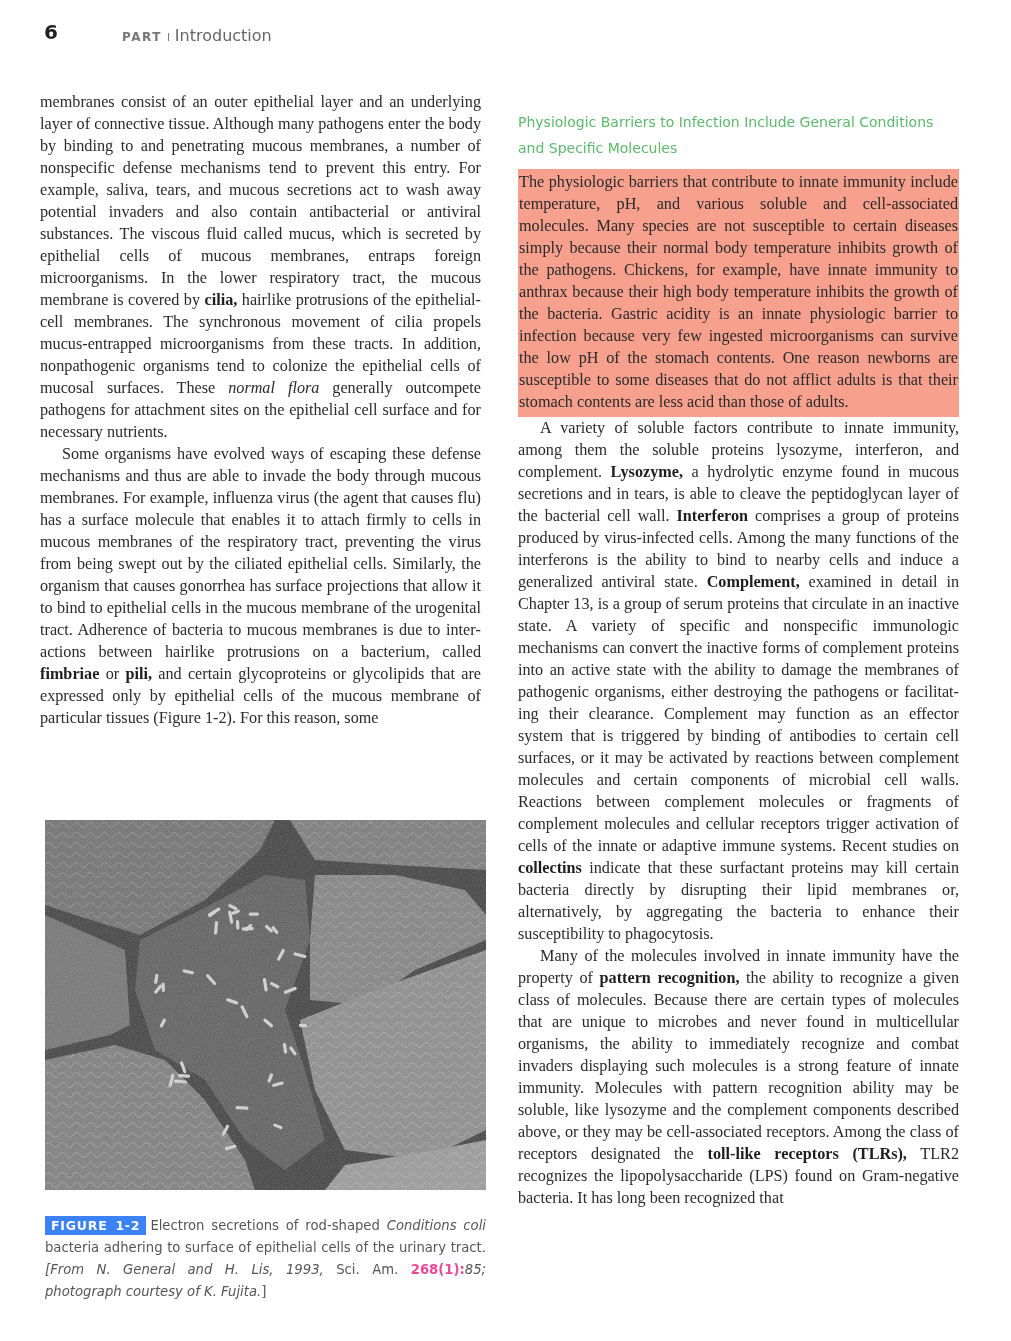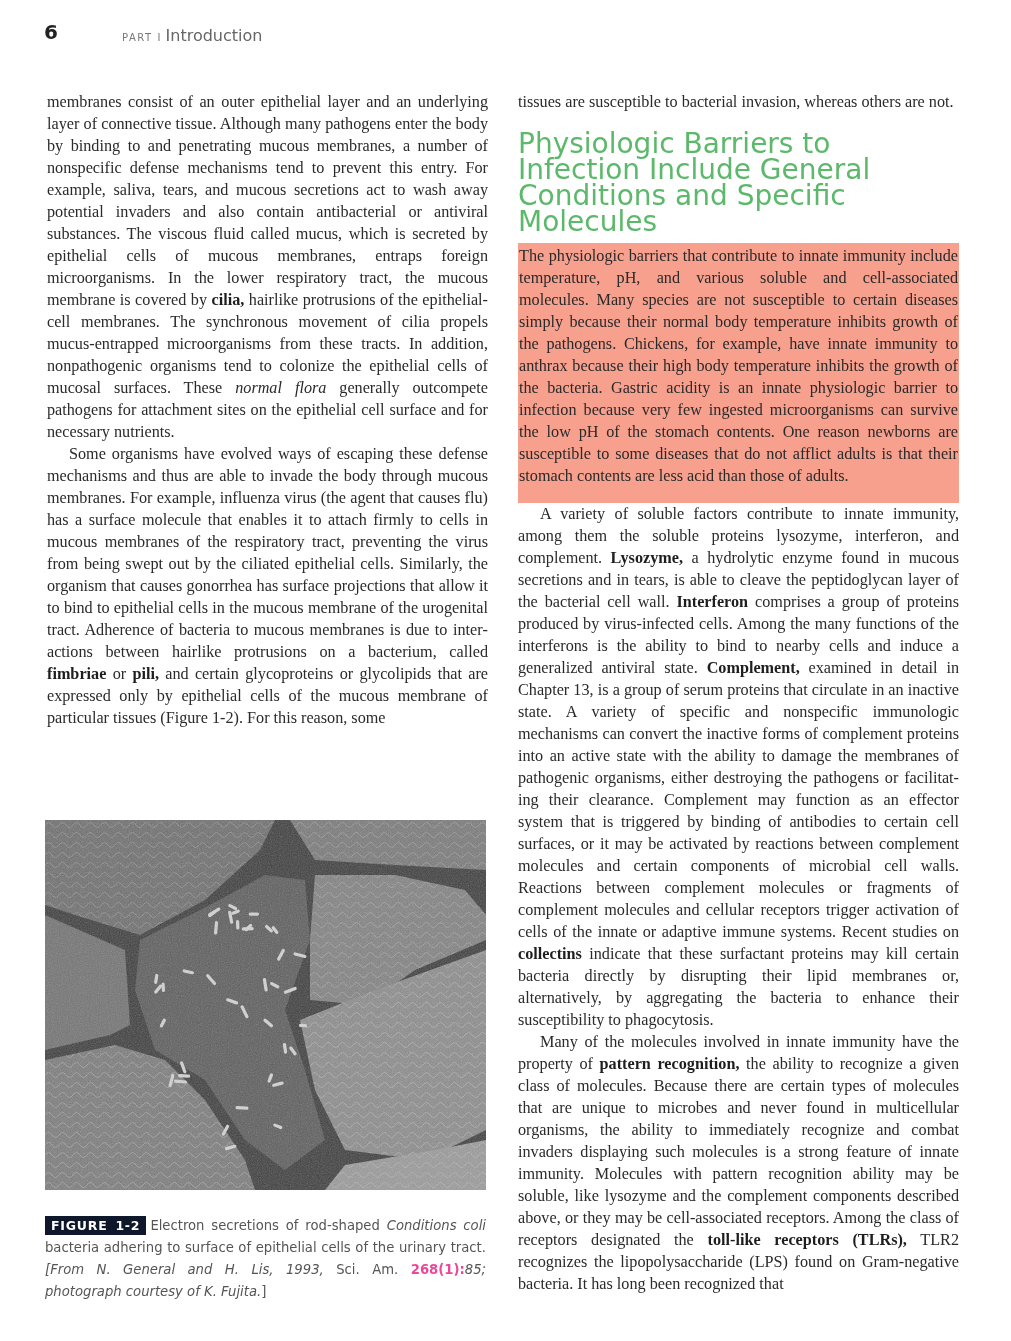--- a/index.html
+++ b/index.html
@@ -8,49 +8,49 @@
     font-family: "Liberation Serif", "DejaVu Serif", serif; color: #2a2a2a;
   }
   .page-num {
     position: absolute; left: 44px; top: 20px;
     font-family: "DejaVu Sans", "Liberation Sans", sans-serif; font-weight: bold; font-size: 20px; color: #222;
   }
   .running-head {
     position: absolute; left: 122px; top: 26px;
     font-family: "DejaVu Sans", "Liberation Sans", sans-serif; color: #666;
   }
-  .running-head .part { font-size: 10px; letter-spacing: 1.5px; font-weight: normal; color: #777; margin-top: 33px; }
+  .running-head .part { font-size: 12px; letter-spacing: 1.5px; font-weight: bold; color: #777; margin-top: 33px; }
   .running-head .sep { font-size: 10px; margin: 0 5px; color: #777; }
   .running-head .section { font-size: 16px; color: #666; }
 
   .col { position: absolute; width: 441px; font-size: 16.2px; line-height: 22px; text-align: justify; }
-  .col-left { left: 47px; top: 91px; }
+  .col-left { left: 40px; top: 91px; }
   .col-right { left: 518px; top: 91px; }
   .col p { margin: 0; hyphens: manual; }
   .indent { text-indent: 22px; }
   b { font-weight: bold; color: #1e1e1e; }
 
   .heading {
     font-family: "DejaVu Sans", "Liberation Sans", sans-serif; color: #5cb86a;
-    font-size: 28px; line-height: 26px; text-align: left; margin: 18px 0 8px 0; font-weight: normal;
+    font-size: 14px; line-height: 26px; text-align: left; margin: 18px 0 8px 0; font-weight: normal;
   }
-  .highlight { background: #f7a08e; margin: 0 -1px; padding: 2px 1px 16px 1px; }
+  .highlight { background: #f7a08e; margin: 0 -1px; padding: 2px 1px 4px 1px; }
 
   .figure {
     position: absolute; left: 45px; top: 820px; width: 441px; height: 370px;
     background: #6e6e6e; overflow: hidden;
   }
   .figure svg { display: block; }
   .caption {
     position: absolute; left: 45px; top: 1215px; width: 441px;
     font-family: "DejaVu Sans", "Liberation Sans", sans-serif; font-size: 13.2px; line-height: 22px;
     color: #555; text-align: justify;
   }
   .fig-label {
-    background: #0f172a; color: #fff; font-weight: bold; letter-spacing: 0.8px;
+    background: #3b82f6; color: #fff; font-weight: bold; letter-spacing: 0.8px;
     padding: 2px 6px; margin-right: 4px; font-size: 12.5px;
   }
   .caption i { font-style: italic; }
   .caption b { color: #ec4899; }
 </style>
 </head>
 <body>
 
 <div class="page-num">6</div>
 <div class="running-head">
@@ -135,18 +135,17 @@
       </g>
     <rect width="441" height="370" filter="url(#noise)" fill="#fff"></rect>
   </svg>
 </div>
 
 <div class="caption">
   <span class="fig-label">FIGURE 1-2</span><span>Electron secretions of rod-shaped </span><i>Conditions coli</i><span> bacteria adhering to surface of epithelial cells of the urinary tract. </span><i>[From N. General and H. Lis, 1993,</i><span> Sci. Am. </span><b>268(1):</b><i>85; photograph courtesy of K. Fujita.</i><span>]</span>
 </div>
 
 <div class="col col-right">
-  <p>tissues are susceptible to bacterial invasion, whereas others are not.</p>
   <div class="heading">Physiologic Barriers to Infection Include General Conditions and Specific Molecules</div>
   <p class="highlight">The physiologic barriers that contribute to innate immu­nity include temperature, pH, and various soluble and cell-associated molecules. Many species are not susceptible to cer­tain diseases simply because their normal body temperature inhibits growth of the pathogens. Chickens, for example, have innate immunity to anthrax because their high body temperature inhibits the growth of the bacteria. Gastric acid­ity is an innate physiologic barrier to infection because very few ingested microorganisms can survive the low pH of the stomach contents. One reason newborns are susceptible to some diseases that do not afflict adults is that their stomach contents are less acid than those of adults.</p>
   <p class="indent"><span>A variety of soluble factors contribute to innate immu­nity, among them the soluble proteins lysozyme, interferon, and complement. </span><b>Lysozyme,</b><span> a hydrolytic enzyme found in mucous secretions and in tears, is able to cleave the peptido­glycan layer of the bacterial cell wall. </span><b>Interferon</b><span> comprises a group of proteins produced by virus-infected cells. Among the many functions of the interferons is the ability to bind to nearby cells and induce a generalized antiviral state. </span><b>Comple­ment,</b><span> examined in detail in Chapter 13, is a group of serum proteins that circulate in an inactive state. A variety of spe­cific and nonspecific immunologic mechanisms can convert the inactive forms of complement proteins into an active state with the ability to damage the membranes of patho­genic organisms, either destroying the pathogens or facilitat­ing their clearance. Complement may function as an effector system that is triggered by binding of antibodies to certain cell surfaces, or it may be activated by reactions between complement molecules and certain components of microbial cell walls. Reactions between complement molecules or frag­ments of complement molecules and cellular receptors trig­ger activation of cells of the innate or adaptive immune systems. Recent studies on </span><b>collectins</b><span> indicate that these sur­factant proteins may kill certain bacteria directly by disrupt­ing their lipid membranes or, alternatively, by aggregating the bacteria to enhance their susceptibility to phagocytosis.</span></p>
   <p class="indent"><span>Many of the molecules involved in innate immunity have the property of </span><b>pattern recognition,</b><span> the ability to recognize a given class of molecules. Because there are certain types of mol­ecules that are unique to microbes and never found in multi­cellular organisms, the ability to immediately recognize and combat invaders displaying such molecules is a strong feature of innate immunity. Molecules with pattern recognition ability may be soluble, like lysozyme and the complement compo­nents described above, or they may be cell-associated receptors. Among the class of receptors designated the </span><b>toll-like receptors (TLRs),</b><span> TLR2 recognizes the lipopolysaccharide (LPS) found on Gram-negative bacteria. It has long been recognized that</span></p>
 </div>
 
 </body></html>

